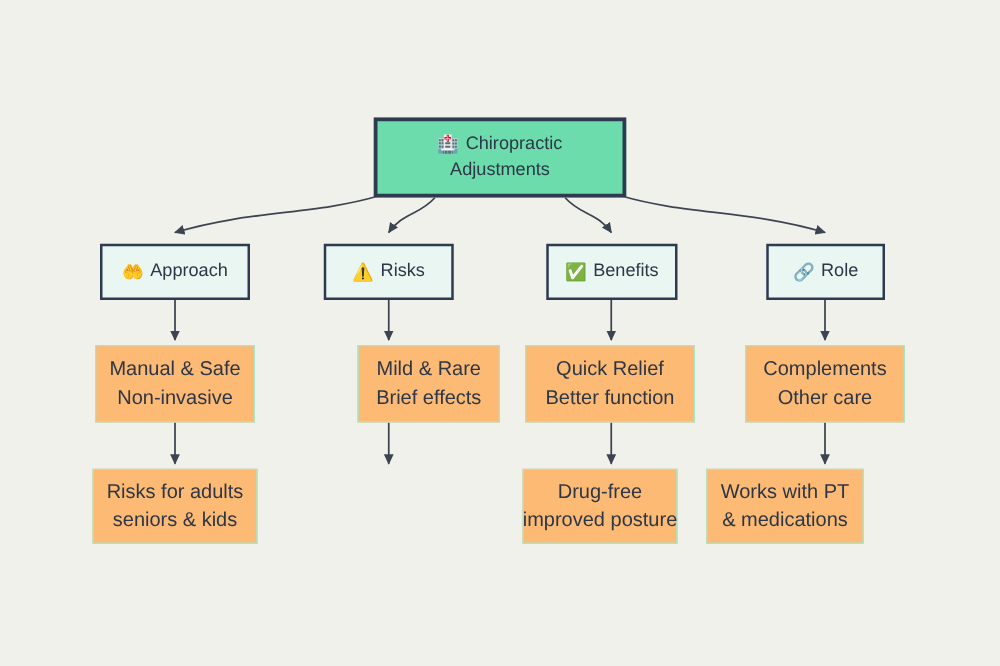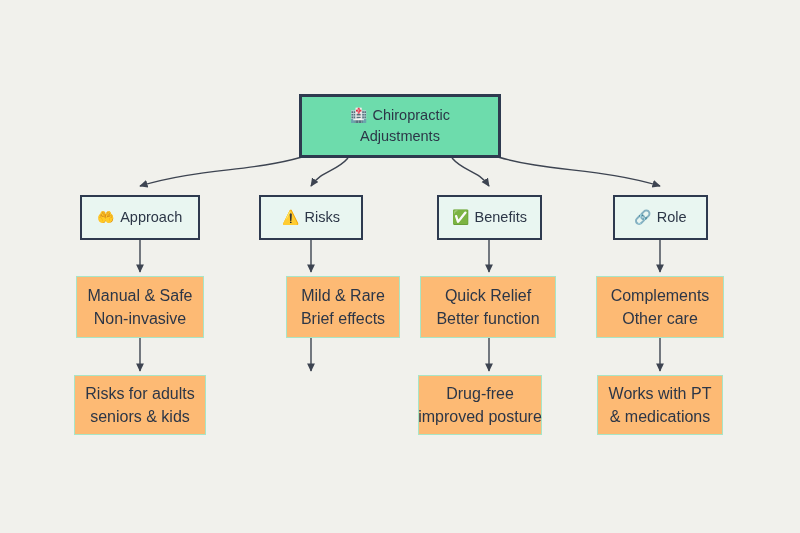--- a/index.html
+++ b/index.html
@@ -164,18 +164,18 @@
     <span class="line">Risks for adults</span>
     <span class="line">seniors &amp; kids</span>
   </div>
 
 
   <div class="node detail" style="left:418px; top:375px; width:124px; height:60px;">
     <span class="line">Drug-free</span>
     <span class="line">improved posture</span>
   </div>
 
-  <div class="node detail" style="left:597px; top:375px; width:126px; height:60px;">
+  <div class="node detail" style="left:565px; top:375px; width:126px; height:60px;">
     <span class="line">Works with PT</span>
     <span class="line">&amp; medications</span>
   </div>
 
 </div>
 
 </body></html>

